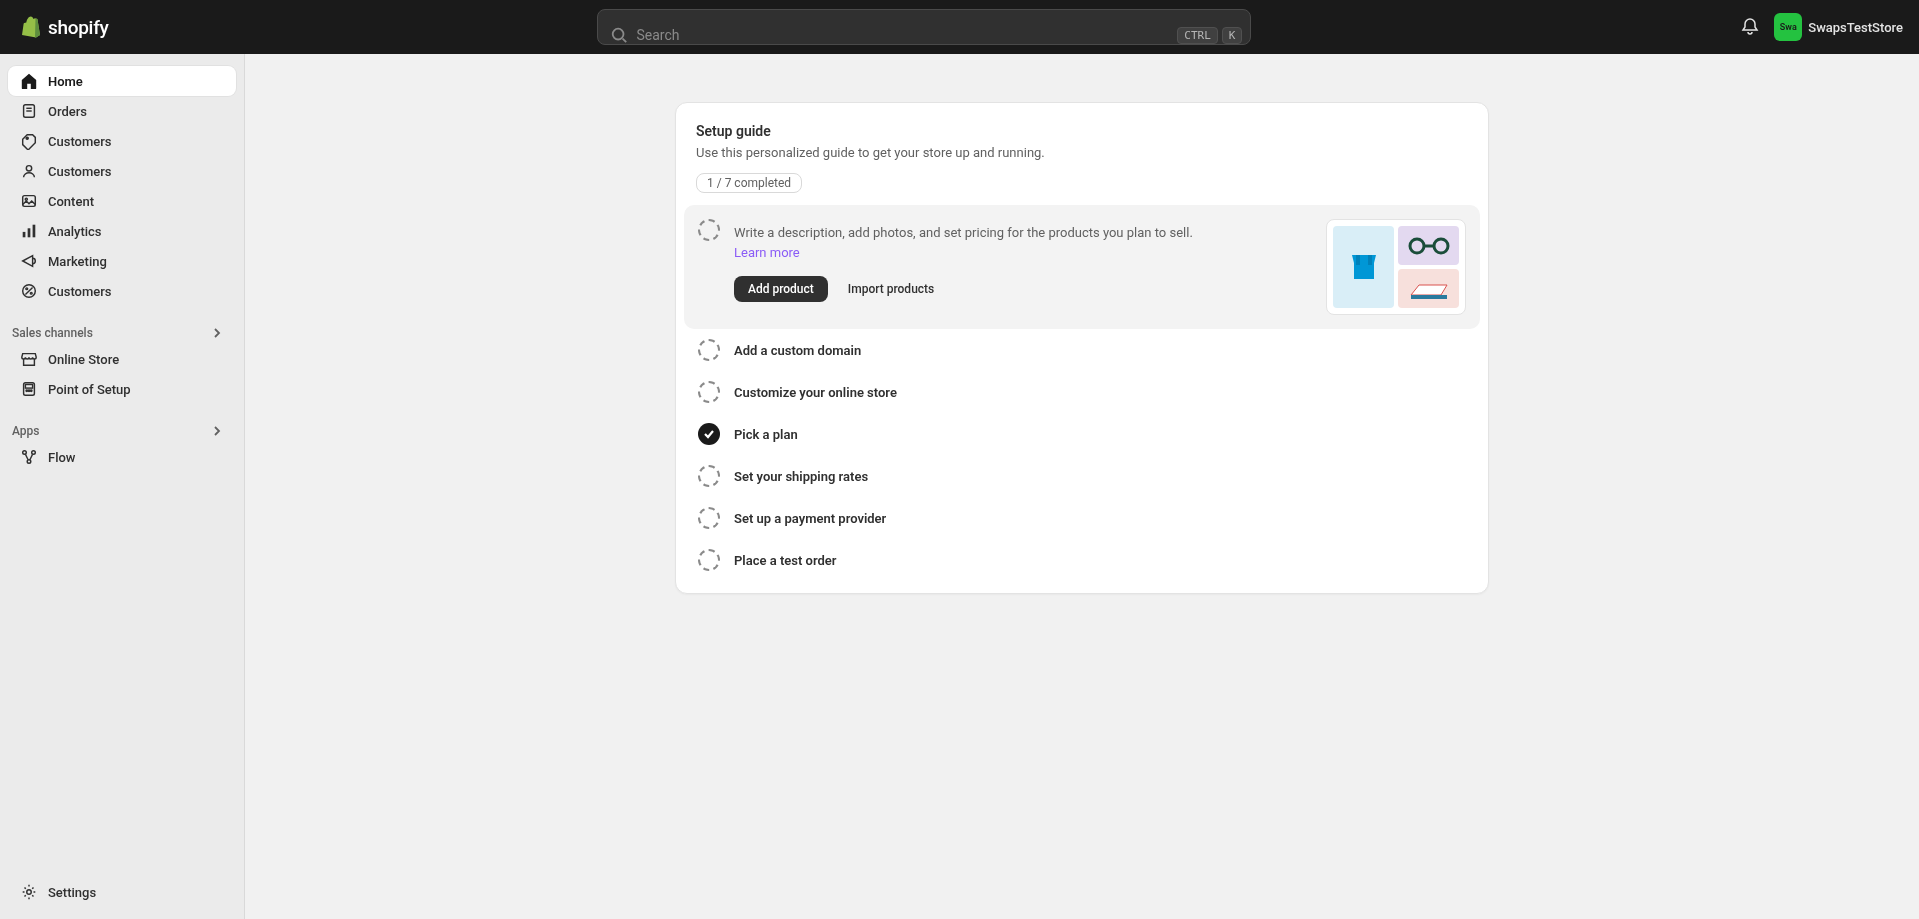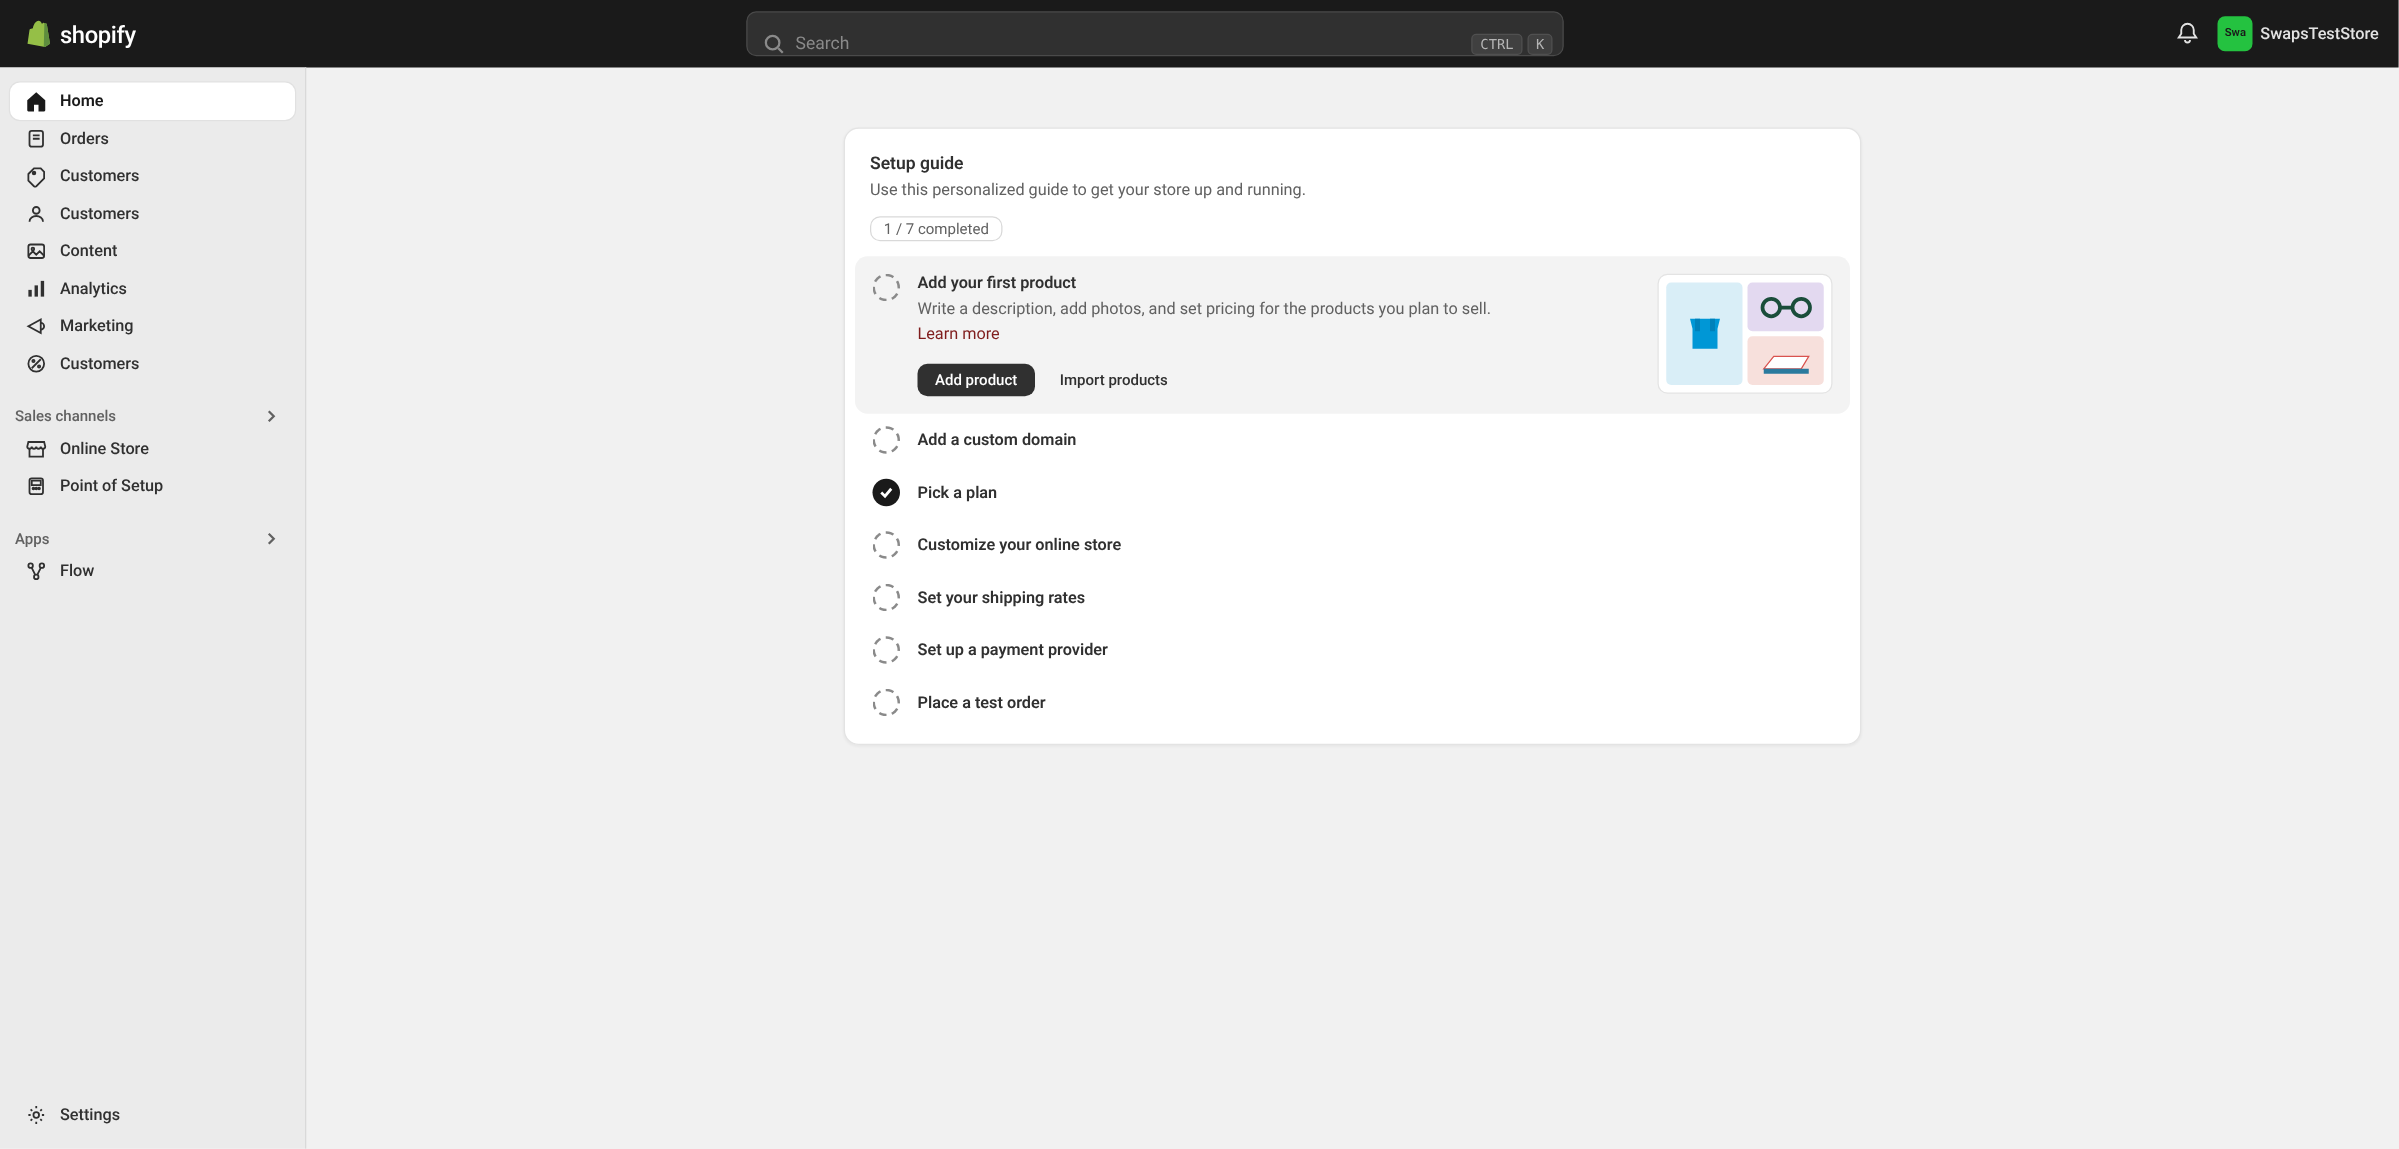--- a/index.html
+++ b/index.html
@@ -147,21 +147,21 @@
     }
     .step-check.done {
       border: none;
       background: #1a1a1a;
       display: flex; align-items: center; justify-content: center;
     }
     .step-check.done svg { width: 12px; height: 12px; color: white; }
     .step-title { font-size: 13px; font-weight: 600; color: #303030; }
     .step-body { flex: 1; }
     .step-desc { font-size: 13px; color: #616161; margin-top: 4px; line-height: 1.5; max-width: 490px; }
-    .step-desc a { color: #7f1d1d; text-decoration: none; cursor: pointer; }
+    .step-desc a { color: #8b5cf6; text-decoration: none; cursor: pointer; }
     .step-actions { display: flex; gap: 10px; margin-top: 14px; align-items: center; }
     .btn-primary {
       background: #303030;
       color: white;
       border: none;
       border-radius: 8px;
       padding: 6px 14px;
       font-size: 12px;
       font-weight: 500;
       cursor: pointer;
@@ -345,21 +345,20 @@
     <div class="card">
       <div class="card-head">
         <div class="card-title">Setup guide</div>
         <div class="card-sub">Use this personalized guide to get your store up and running.</div>
         <span class="pill">1 / 7 completed</span>
       </div>
 
       <div class="step expanded">
         <div class="step-check"></div>
         <div class="step-body">
-          <div class="step-title">Add your first product</div>
           <div class="step-desc">
             <span>Write a description, add photos, and set pricing for the products you plan to sell. </span><a>Learn more</a>
           </div>
           <div class="step-actions">
             <button class="btn-primary">Add product</button>
             <button class="btn-text">Import products</button>
           </div>
         </div>
         <div class="step-image">
           <div class="img-cell cell-a">
@@ -382,33 +381,33 @@
               </svg>
           </div>
         </div>
       </div>
 
       <div class="step">
         <div class="step-check"></div>
         <div class="collapsed-title">Add a custom domain</div>
       </div>
       <div class="step">
+        <div class="step-check"></div>
+        <div class="collapsed-title">Customize your online store</div>
+      </div>
+      <div class="step">
         <div class="step-check done">
           <svg viewBox="0 0 12 12" fill="none" stroke="currentColor" stroke-width="2.2">
               <polyline points="2,6 5,9 10,3"></polyline>
             </svg>
         </div>
         <div class="collapsed-title">Pick a plan</div>
       </div>
       <div class="step">
         <div class="step-check"></div>
-        <div class="collapsed-title">Customize your online store</div>
-      </div>
-      <div class="step">
-        <div class="step-check"></div>
         <div class="collapsed-title">Set your shipping rates</div>
       </div>
       <div class="step">
         <div class="step-check"></div>
         <div class="collapsed-title">Set up a payment provider</div>
       </div>
       <div class="step">
         <div class="step-check"></div>
         <div class="collapsed-title">Place a test order</div>
       </div>

